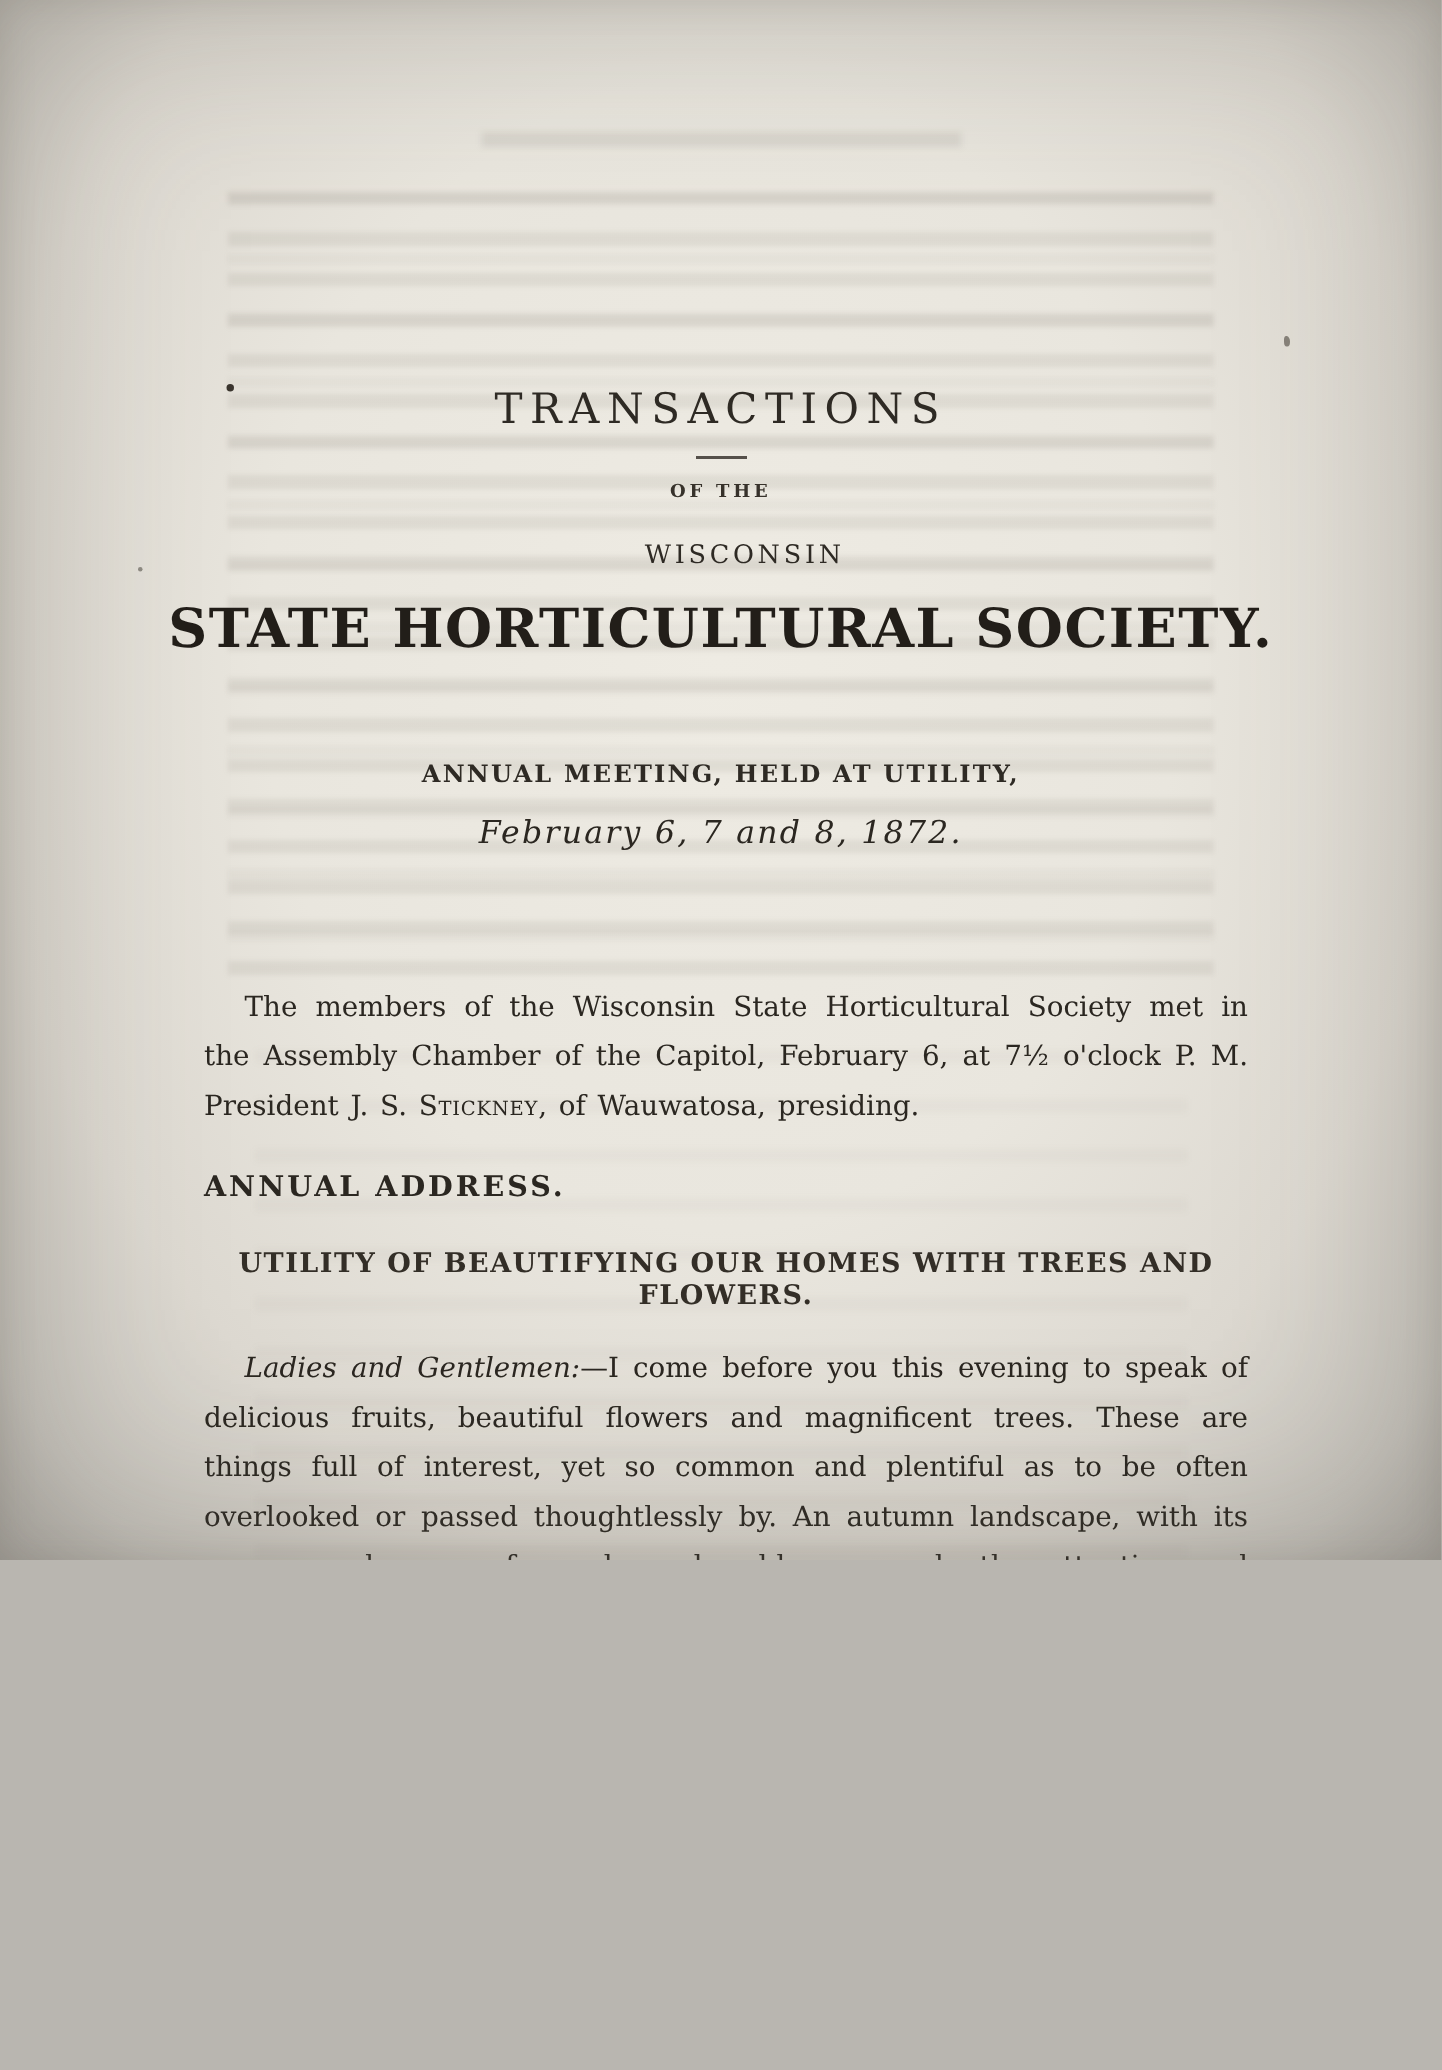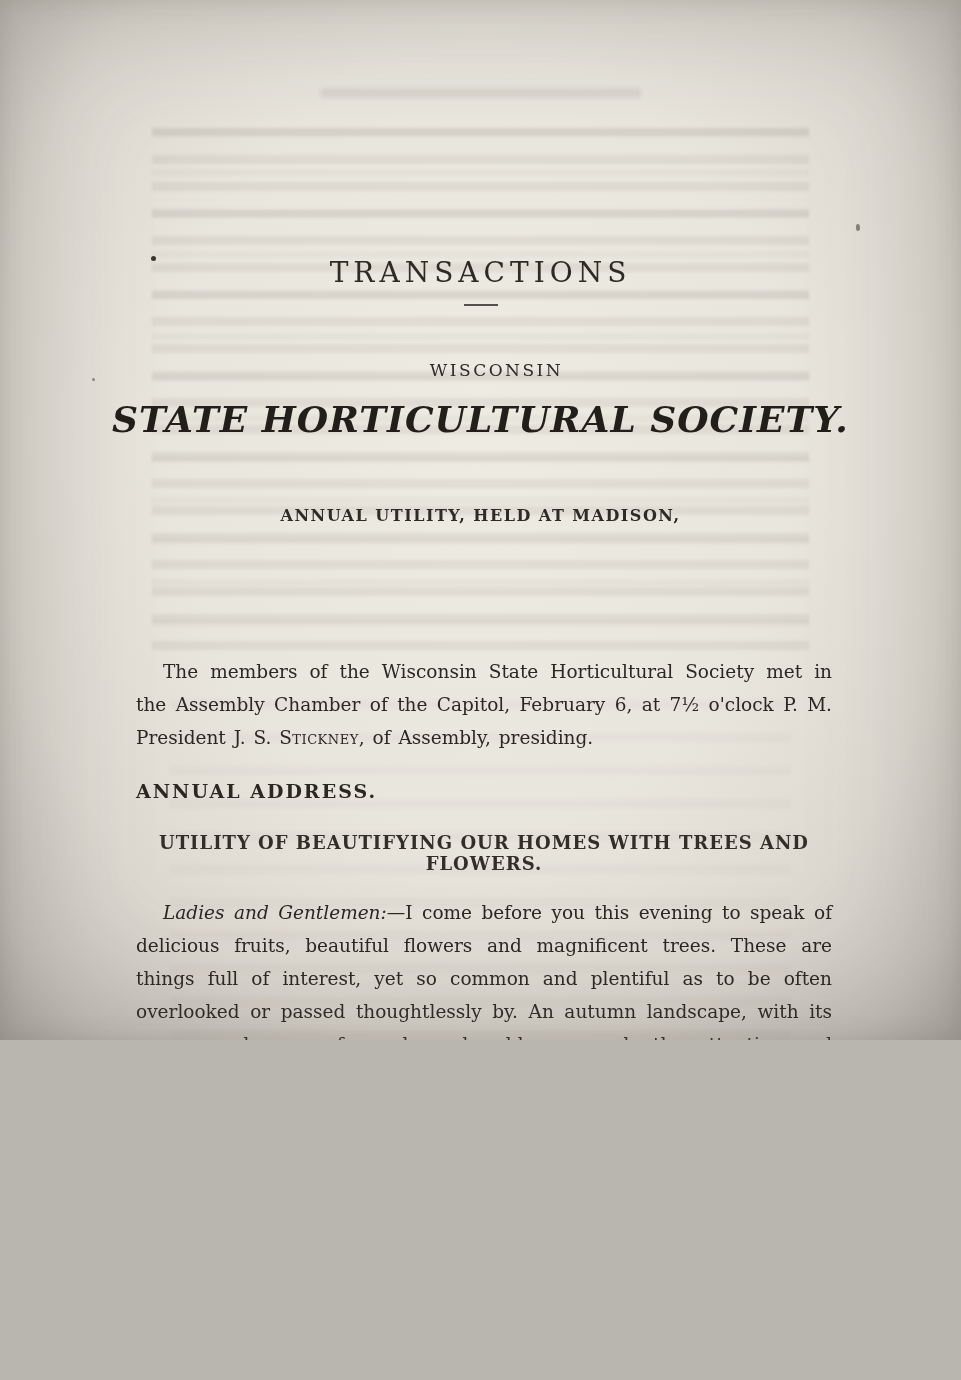--- a/index.html
+++ b/index.html
@@ -67,21 +67,21 @@
     font-size: 12px; letter-spacing: 2.5px; color: #37322b; font-weight: bold;
   }
   .t-wisconsin {
     position: absolute; top: 360px; left: 16px; width: 100%;
     text-align: center;
     font-size: 17px; letter-spacing: 2.5px; color: #2e2a24;
   }
   .t-society {
     position: absolute; top: 398px; left: 0; width: 100%;
     text-align: center;
-    font-size: 36px; font-weight: bold; letter-spacing: 1px; color: #221e19; font-style: italic;
+    font-size: 36px; font-weight: bold; letter-spacing: 1px; color: #221e19;
   }
   .t-meeting {
     position: absolute; top: 506px; left: 0; width: 100%;
     text-align: center;
     font-size: 16px; letter-spacing: 1.5px; color: #2e2a24; font-weight: bold;
   }
   .t-date {
     position: absolute; top: 543px; left: 0; width: 100%;
     text-align: center;
     font-size: 21px; font-style: italic; letter-spacing: 1.5px; color: #2b2721;
@@ -132,27 +132,29 @@
   <div class="bleed-c"></div>
 
   <div class="speck speck-1"></div>
   <div class="speck speck-2"></div>
   <div class="speck speck-3"></div>
 
   <div class="content">
 
     <div class="t-title">TRANSACTIONS</div>
     <div class="t-rule"></div>
+    <div class="t-ofthe">OF THE</div>
     <div class="t-wisconsin">WISCONSIN</div>
     <div class="t-society">STATE HORTICULTURAL SOCIETY.</div>
-    <div class="t-meeting">ANNUAL UTILITY, HELD AT MADISON,</div>
+    <div class="t-meeting">ANNUAL MEETING, HELD AT UTILITY,</div>
+    <div class="t-date">February 6, 7 and 8, 1872.</div>
 
     <div class="bodytext">
 
-      <p><span>The members of the Wisconsin State Horticultural Society met in the Assembly Chamber of the Capitol, February 6, at 7½ o'clock P. M.  President J. S. </span><span class="sc">Stickney</span><span>, of Assembly, presiding.</span></p>
+      <p><span>The members of the Wisconsin State Horticultural Society met in the Assembly Chamber of the Capitol, February 6, at 7½ o'clock P. M.  President J. S. </span><span class="sc">Stickney</span><span>, of Wauwatosa, presiding.</span></p>
 
 
       <h2 class="h-address">ANNUAL ADDRESS.</h2>
 
       <h3 class="h-utility">UTILITY OF BEAUTIFYING OUR HOMES WITH TREES AND FLOWERS.</h3>
 
       <p class="p3"><span class="lead-italic">Ladies and Gentlemen:</span><span>—</span><span>I come before you this evening to speak of delicious fruits, beautiful flowers and magnificent trees. These are things full of interest, yet so common and plentiful as to be often overlooked or passed thoughtlessly by.  An autumn landscape, with its gorgeous drapery of purple and gold commands the attention and admiration of all; but how few give it careful thought and study.  How few analyze the trees and shrubs which adorn it, and thus fit themselves to plant such trees in their own grounds so as to produce similar results.  We all admire a stately elm or maple, but we do so without realizing</span></p>
 
       <p class="footer-sig"><span>B—</span><span class="sc">Hor.</span></p>
 

